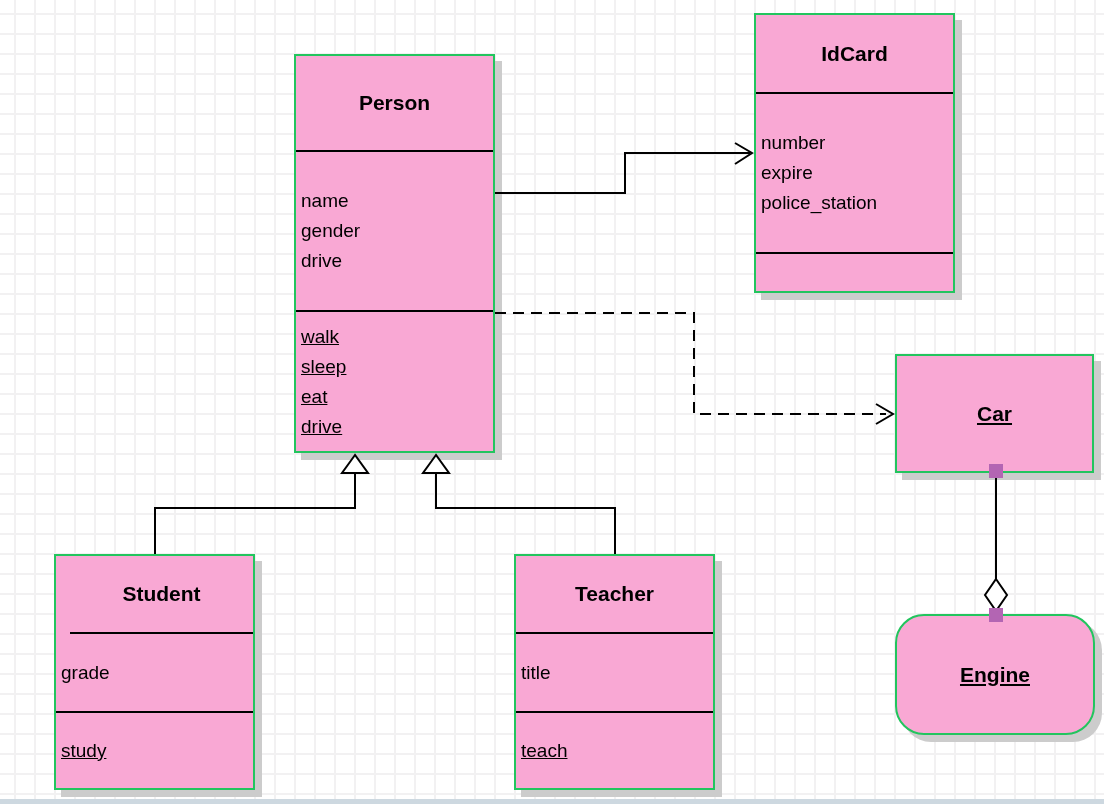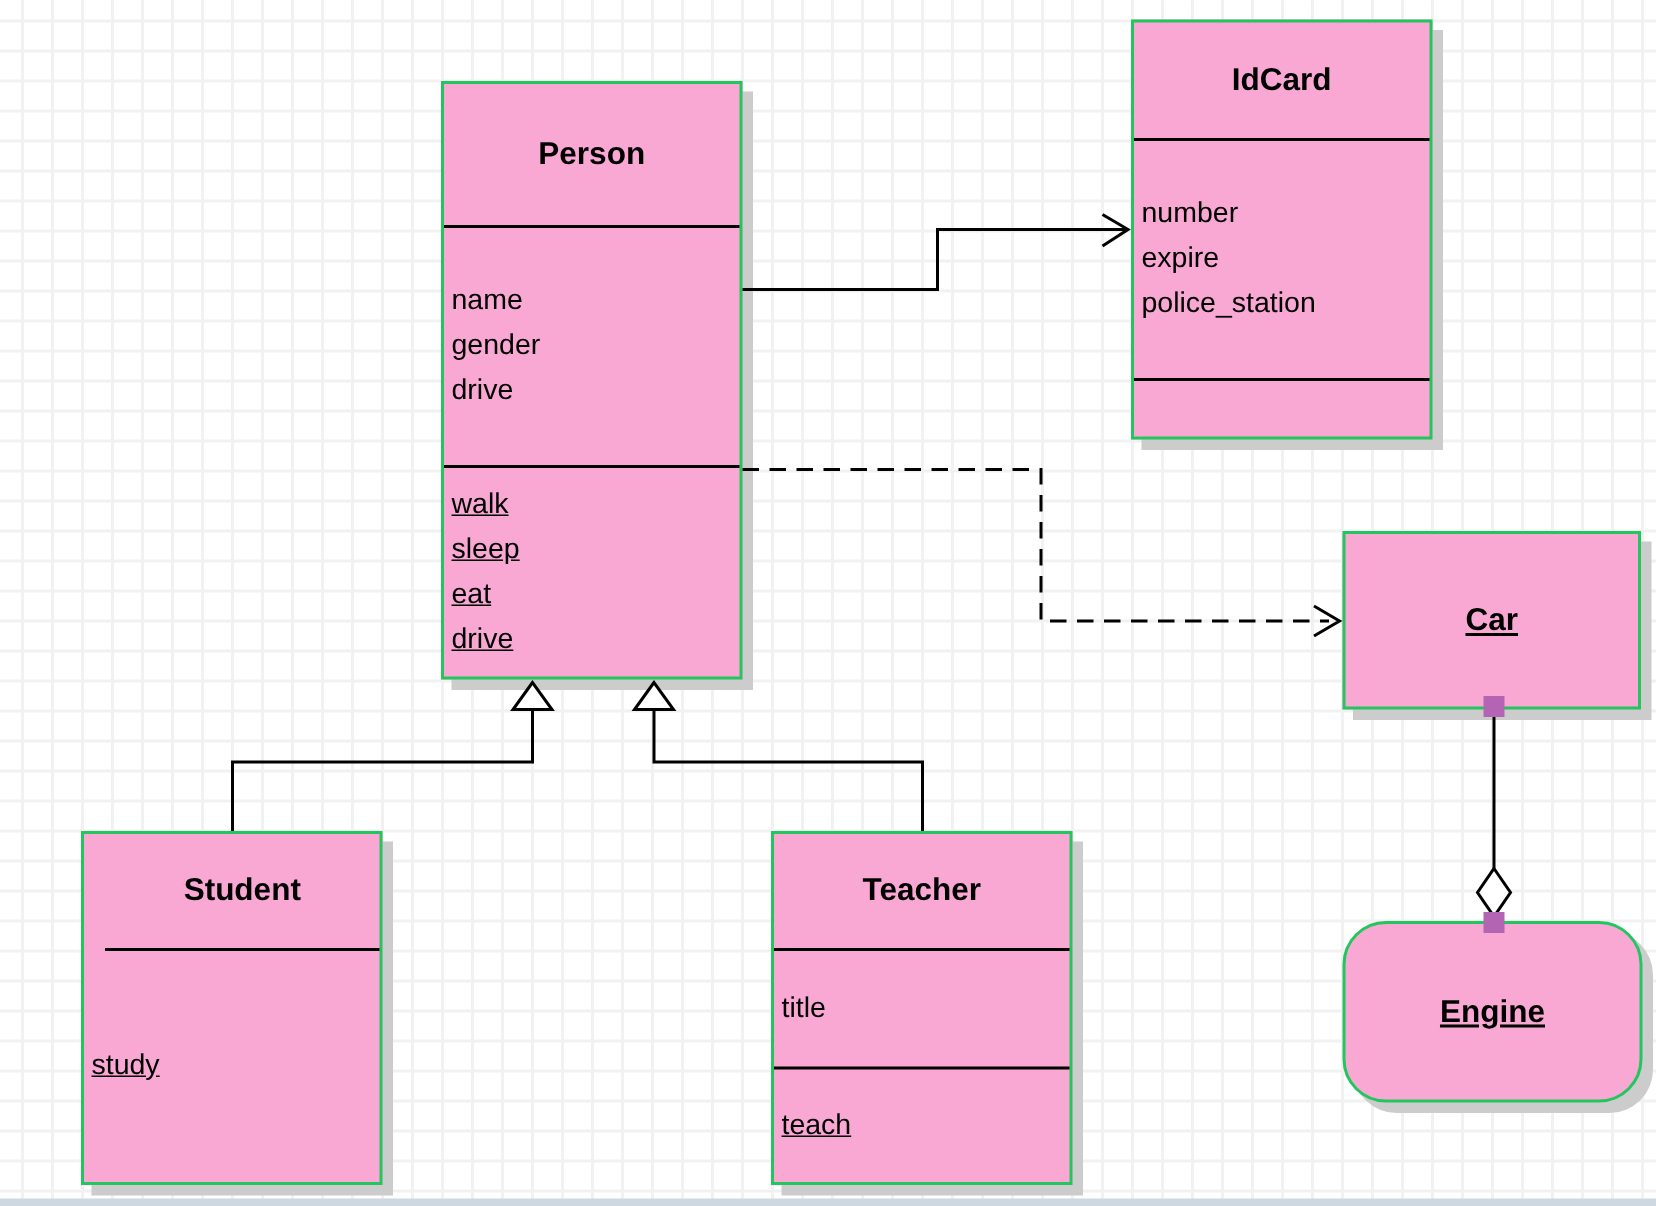--- a/index.html
+++ b/index.html
@@ -88,20 +88,23 @@
 <div class="class-box" style="left:895px; top:354px; width:199px; height:119px;">
   <div class="compartment title-compartment single-title">Car</div>
 </div>
 
 <div class="class-box" style="left:895px; top:614px; width:200px; height:121px;border-radius:29px;">
   <div class="compartment title-compartment single-title">Engine</div>
 </div>
 
 <div class="class-box" style="left:54px; top:554px; width:201px; height:236px;">
   <div class="compartment title-compartment" style="height:78px;margin-left:14px;">Student</div>
+  <div class="compartment member-compartment" style="height:79px;">
+    <div>grade</div>
+  </div>
   <div class="compartment member-compartment">
     <div>study</div>
   </div>
 </div>
 
 <div class="class-box" style="left:514px; top:554px; width:201px; height:236px;">
   <div class="compartment title-compartment" style="height:78px;">Teacher</div>
   <div class="compartment member-compartment" style="height:79px;">
     <div>title</div>
   </div>

